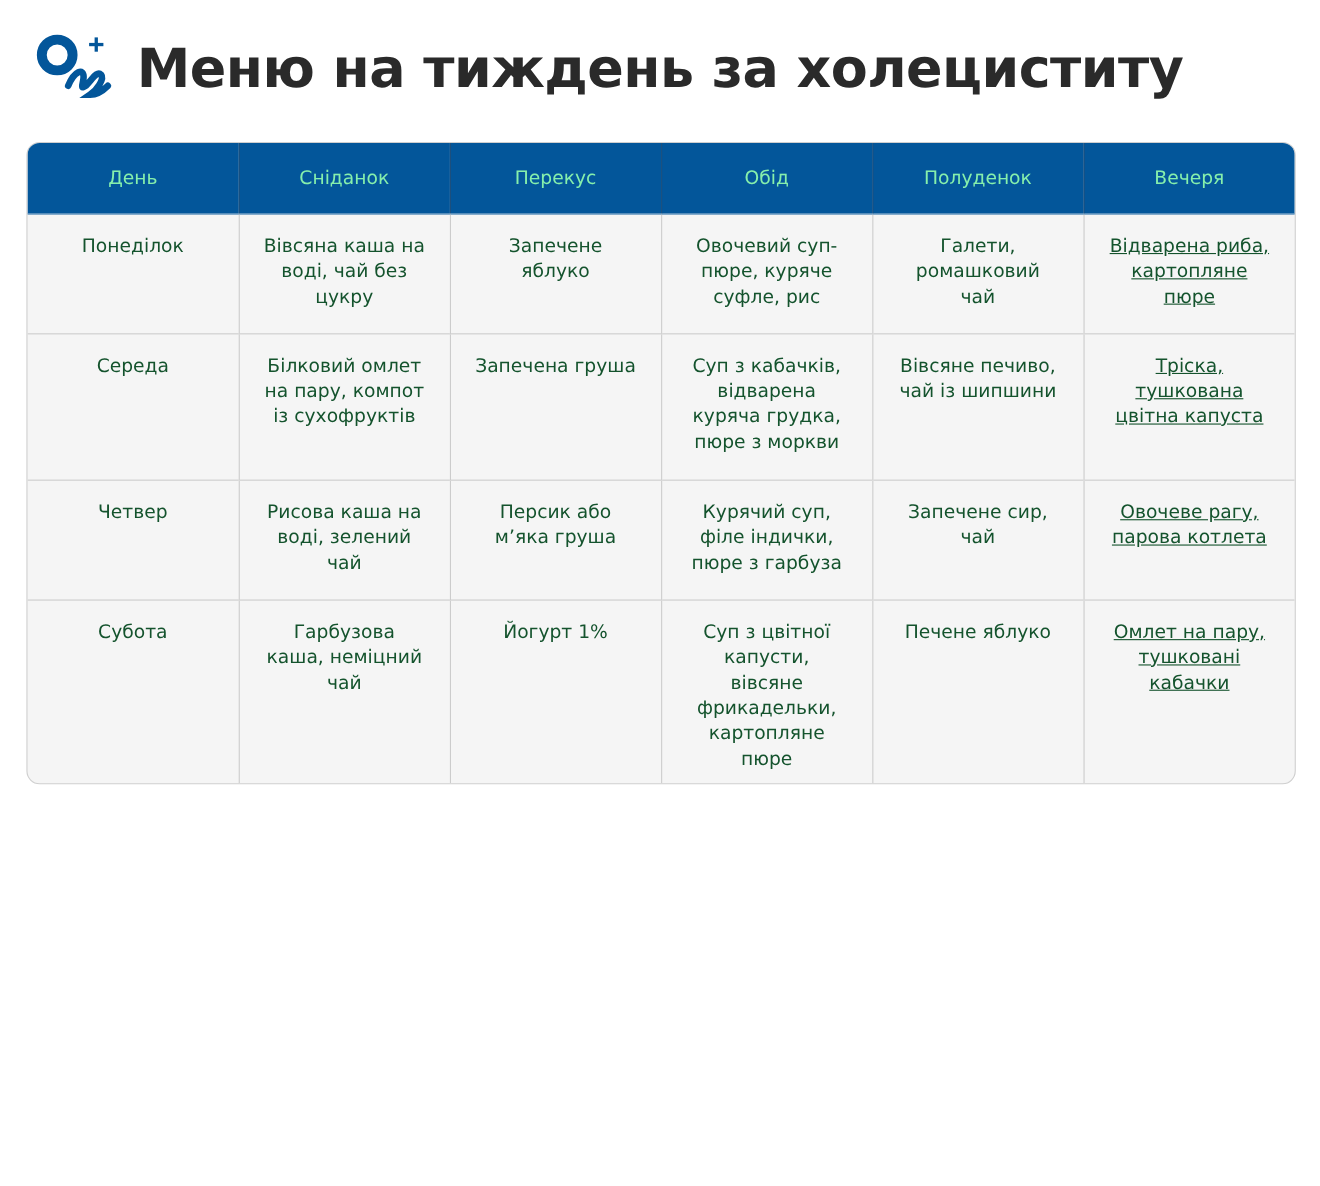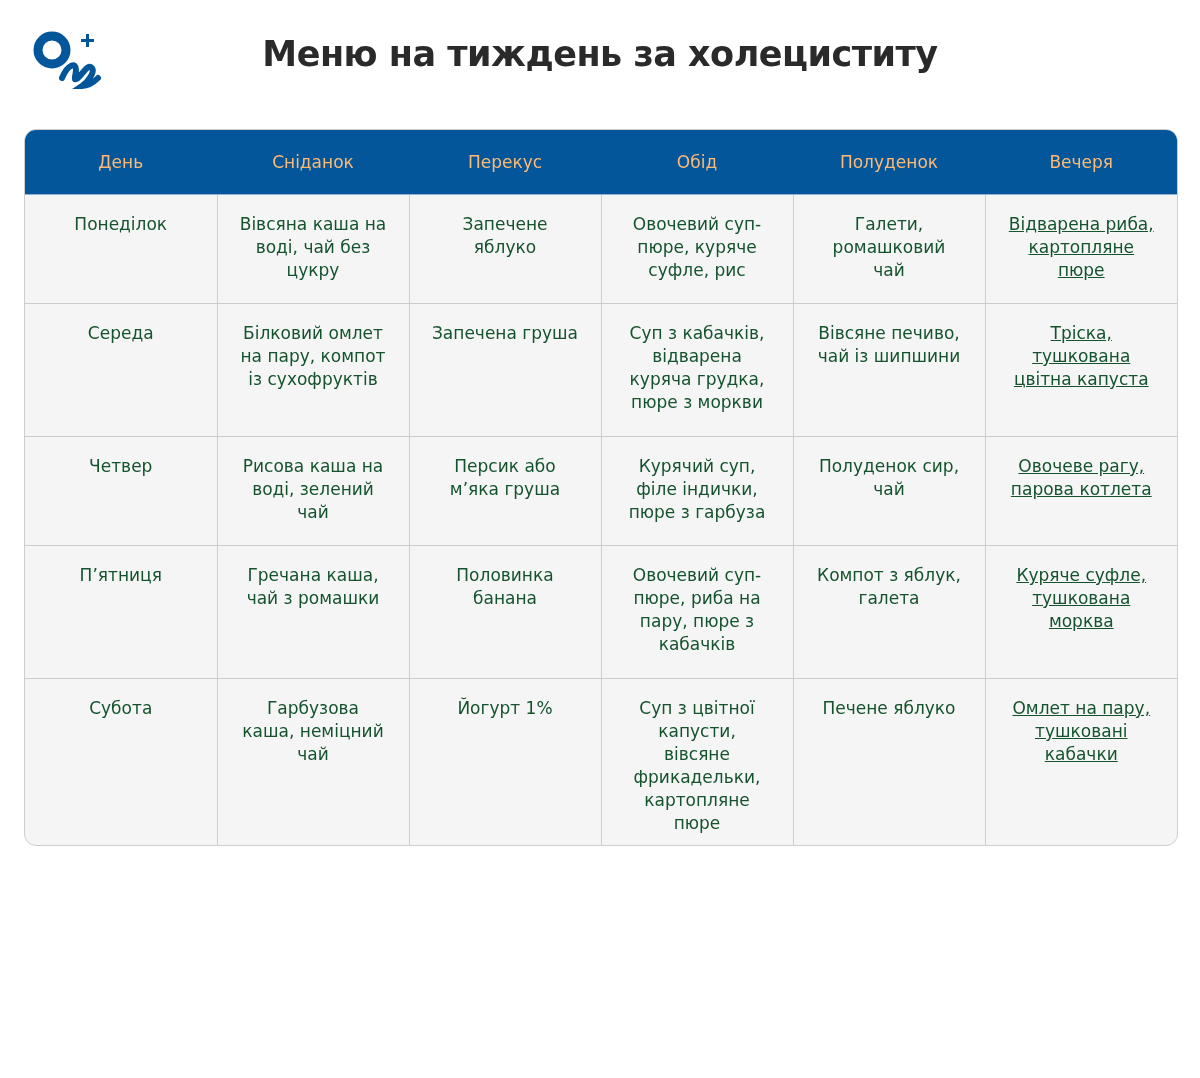--- a/index.html
+++ b/index.html
@@ -1,22 +1,22 @@
 <!DOCTYPE html>
 <html><head>
   <meta charset="utf-8">
   <style>
     html, body { margin: 0; padding: 0; background: #ffffff; }
     body { width: 1200px; height: 1078px; position: relative; font-family: "DejaVu Sans", sans-serif; color: #333333; }
     .header { position: absolute; left: 0; top: 0; width: 1200px; height: 120px; }
     .logo { position: absolute; left: 32px; top: 28px; width: 72px; height: 66px; }
-    .title { position: absolute; left: 0; right: 0; top: 34px; text-align: center; font-family: "DejaVu Sans", sans-serif; font-weight: bold; font-size: 35px; color: #2a2a2a; letter-spacing: -0.5px; }
+    .title { position: absolute; left: 0; right: 0; top: 34px; text-align: center; font-family: "DejaVu Sans", sans-serif; font-weight: bold; font-size: 49px; color: #2a2a2a; letter-spacing: -0.5px; }
     .table-wrap { position: absolute; left: 24px; top: 129px; width: 1152px; border: 1px solid #cfcfcf; border-radius: 12px; overflow: hidden; background: #f5f5f5; }
     table { width: 100%; border-collapse: collapse; table-layout: fixed; }
-    th { background: #03569a; color: #fdba74; font-weight: normal; font-size: 17px; height: 64px; padding: 0 8px; text-align: center; border-right: 1px solid #1d4f7d; border-bottom: 1px solid #8fb3d1; }
+    th { background: #03569a; color: #86efac; font-weight: normal; font-size: 17px; height: 64px; padding: 0 8px; text-align: center; border-right: 1px solid #1d4f7d; border-bottom: 1px solid #8fb3d1; }
     th:last-child { border-right: none; }
     td { font-size: 17px; line-height: 23px; color: #14532d; text-align: center; vertical-align: top; padding: 18px 22px 10px 22px; border-right: 1px solid #cccccc; border-top: 1px solid #cccccc; }
     td:last-child { border-right: none; text-decoration: underline; }
     tr:first-child td { border-top: none; }
     .r0 td { height: 80px; }
     .r1 td { height: 80px; }
     .r2 td { height: 104px; }
     .r3 td { height: 80px; }
     .r4 td { height: 104px; }
     .r5 td { height: 126px; }
@@ -62,30 +62,22 @@
         <td>Запечена груша</td>
         <td>Суп з кабачків, відварена куряча грудка, пюре з моркви</td>
         <td>Вівсяне печиво, чай із шипшини</td>
         <td>Тріска, тушкована цвітна капуста</td>
       </tr>
       <tr class="r3">
         <td>Четвер</td>
         <td>Рисова каша на воді, зелений чай</td>
         <td>Персик або м’яка груша</td>
         <td>Курячий суп, філе індички, пюре з гарбуза</td>
-        <td>Полуденок сир, чай</td>
+        <td>Запечене сир, чай</td>
         <td>Овочеве рагу, парова котлета</td>
-      </tr>
-      <tr class="r4">
-        <td>П’ятниця</td>
-        <td>Гречана каша, чай з ромашки</td>
-        <td>Половинка банана</td>
-        <td>Овочевий суп-пюре, риба на пару, пюре з кабачків</td>
-        <td>Компот з яблук, галета</td>
-        <td>Куряче суфле, тушкована морква</td>
       </tr>
       <tr class="r5">
         <td>Субота</td>
         <td>Гарбузова каша, неміцний чай</td>
         <td>Йогурт 1%</td>
         <td>Суп з цвітної капусти, вівсяне фрикадельки, картопляне пюре</td>
         <td>Печене яблуко</td>
         <td>Омлет на пару, тушковані кабачки</td>
       </tr>
     </tbody>

